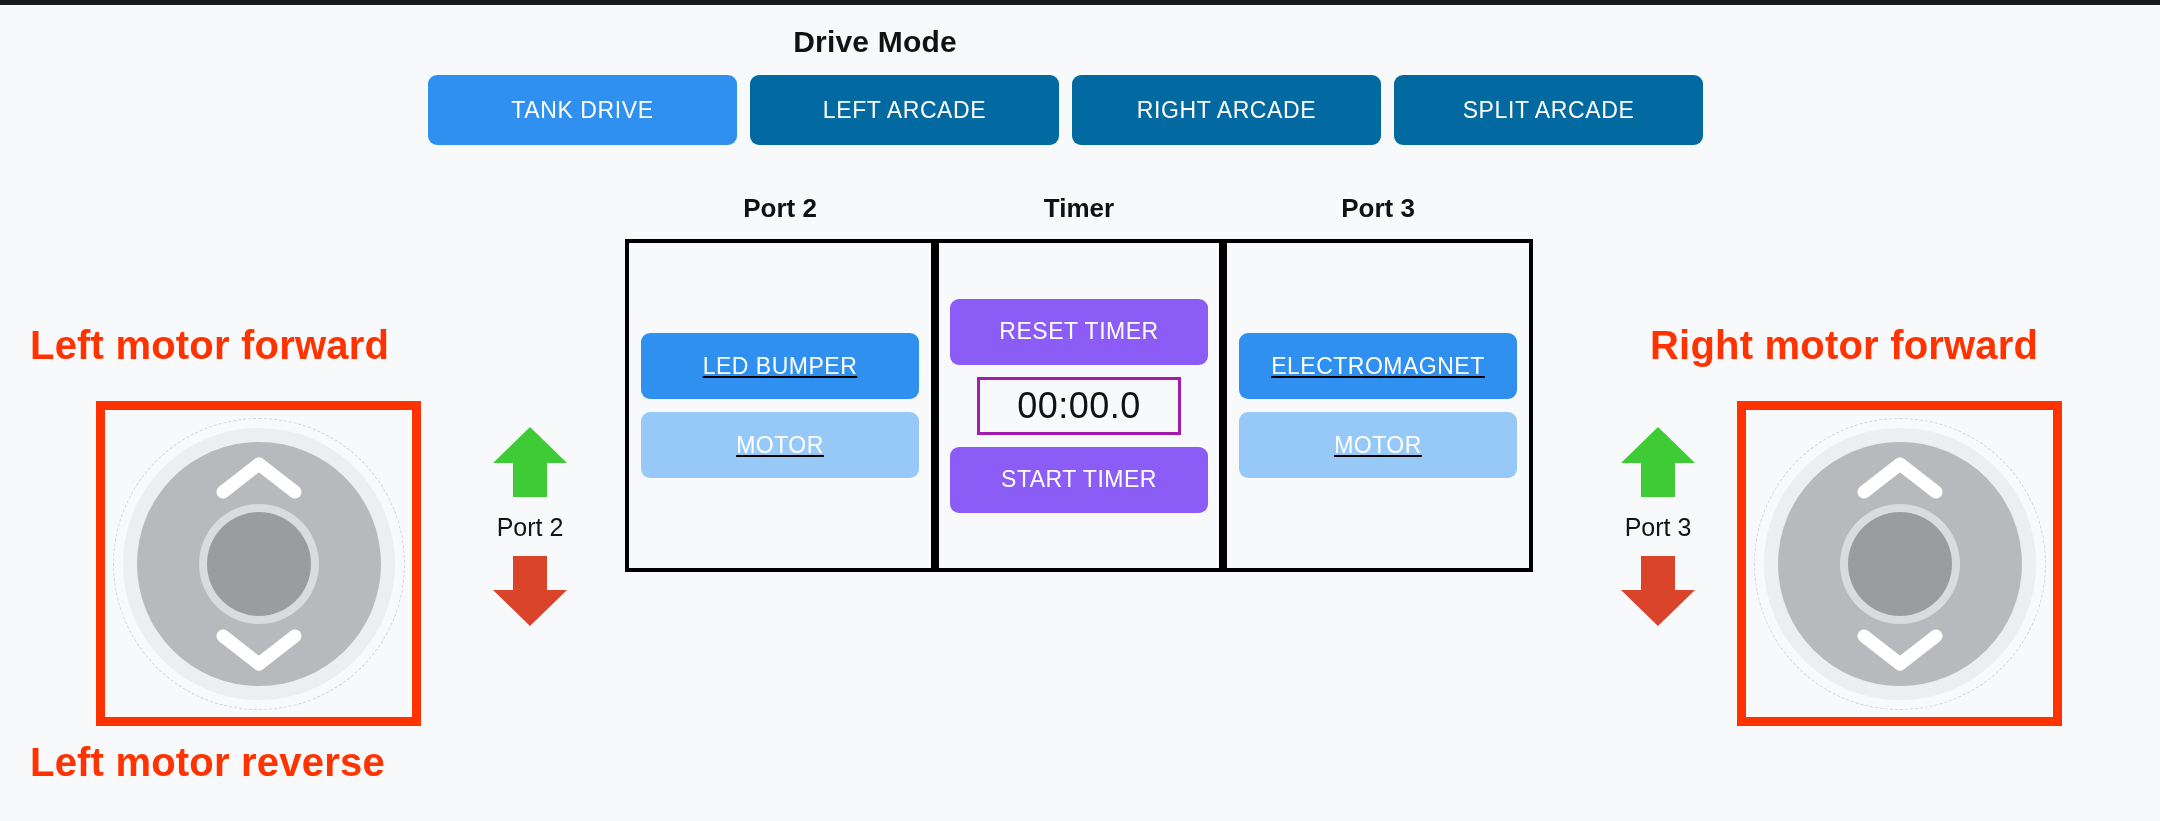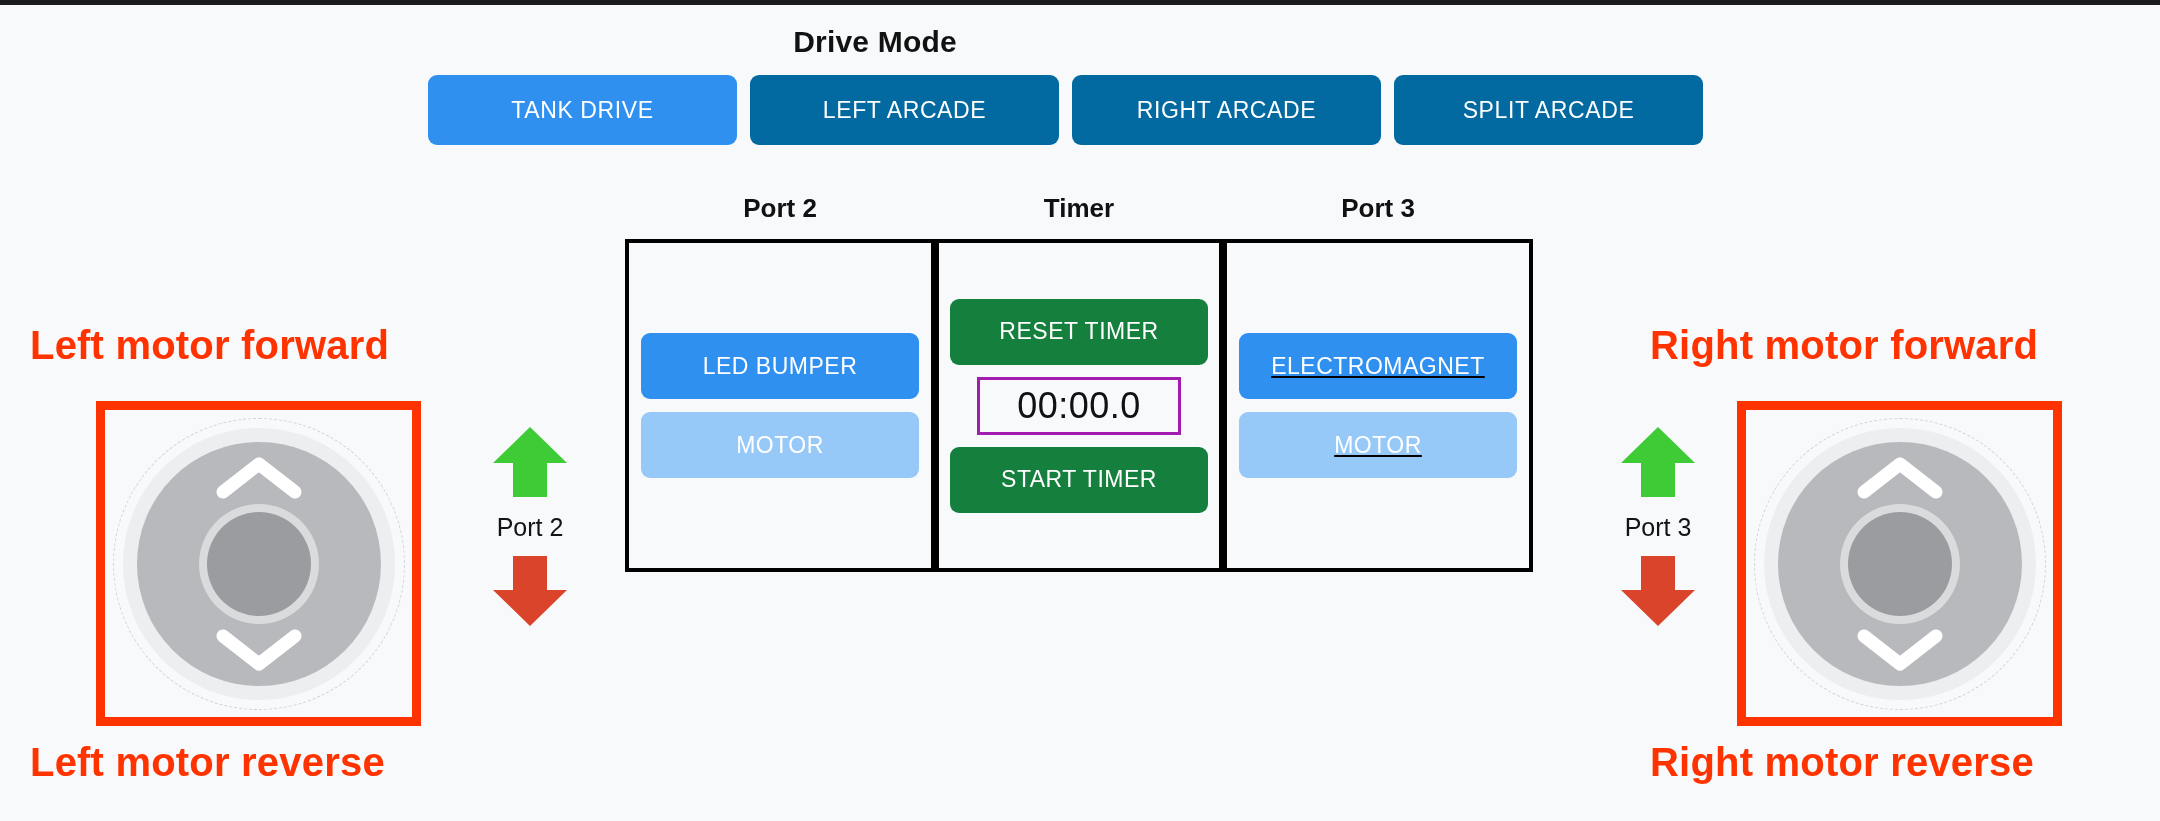--- a/index.html
+++ b/index.html
@@ -98,21 +98,21 @@
   }
   .console-col {
     box-sizing: border-box;
     border: 4px solid #000000;
     display: flex;
     flex-direction: column;
     align-items: center;
     justify-content: center;
     background: #f7f9fb;
   }
-  .col-port2 { width: 310px; }
+  .col-port2 { width: 310px; text-decoration: underline; }
   .col-timer { width: 288px; border-left: none; border-right: none; }
   .col-port3 { width: 310px; text-decoration: underline; }
   .col-timer { border-left: 4px solid #000; border-right: 4px solid #000; }
 
   .dev-btn {
     width: 278px;
     height: 66px;
     border-radius: 9px;
     border: none;
     display: flex;
@@ -134,21 +134,21 @@
     width: 258px;
     height: 66px;
     border-radius: 9px;
     border: none;
     display: flex;
     align-items: center;
     justify-content: center;
     font-size: 23px;
     color: #ffffff;
     letter-spacing: .5px;
-    background: #15803d;
+    background: #8b5cf6;
     font-family: "Liberation Sans", sans-serif;
     cursor: pointer;
     padding: 0;
   }
   .timer-display {
     width: 204px;
     height: 58px;
     margin: 12px 0;
     border: 3px solid #a21caf;
     background: #f7f9fb;
@@ -304,21 +304,20 @@
       <div class="dev-gap"></div>
       <button class="dev-btn off">MOTOR</button>
     </div>
 
   </div>
 
   <div class="ann lf">Left motor forward</div>
   <div class="ann lr">Left motor reverse</div>
 
   <div class="ann rf">Right motor forward</div>
-  <div class="ann rr">Right motor reverse</div>
 
   <div class="joy-wrap left">
     <div class="joy-box">
       <div class="joy-inner">
         <div class="joy">
           <div class="ring-dash"></div>
           <div class="ring-outer"></div>
           <div class="donut"></div>
           <div class="chev up">
             <svg viewBox="0 0 92 46">

